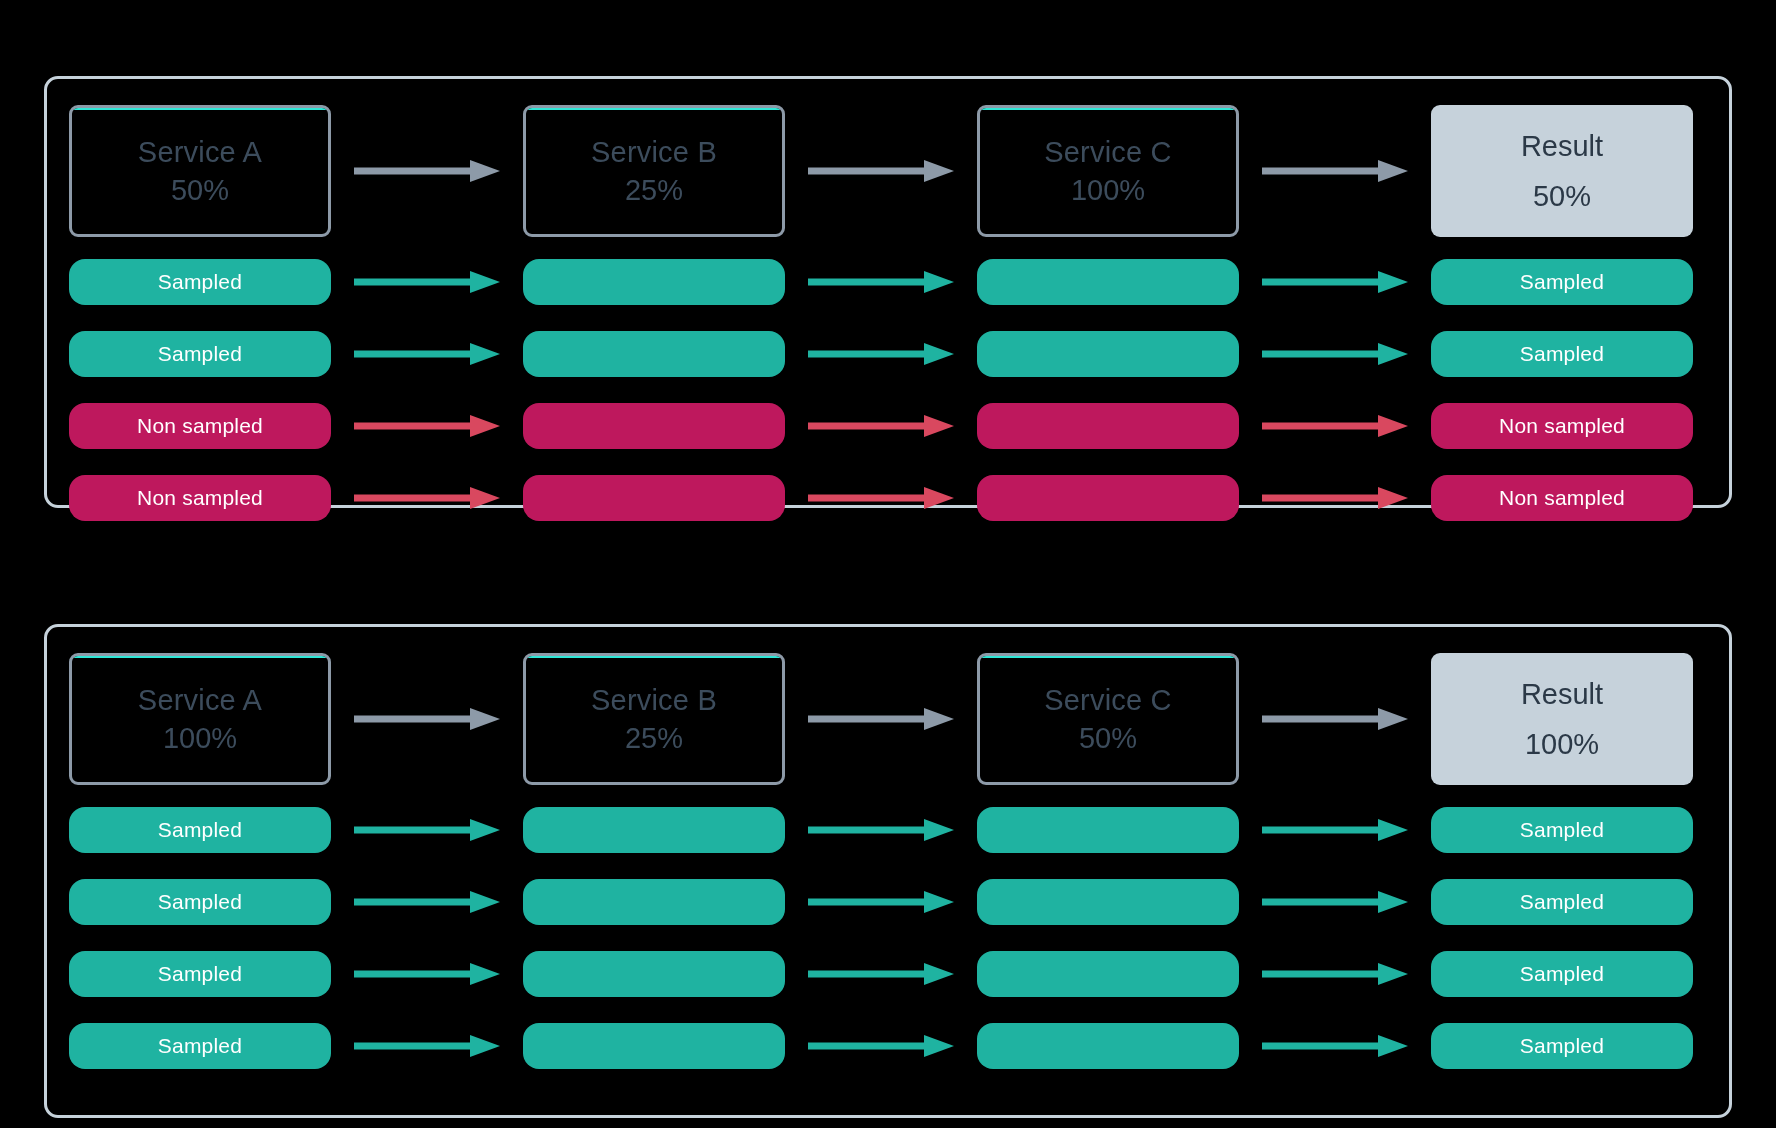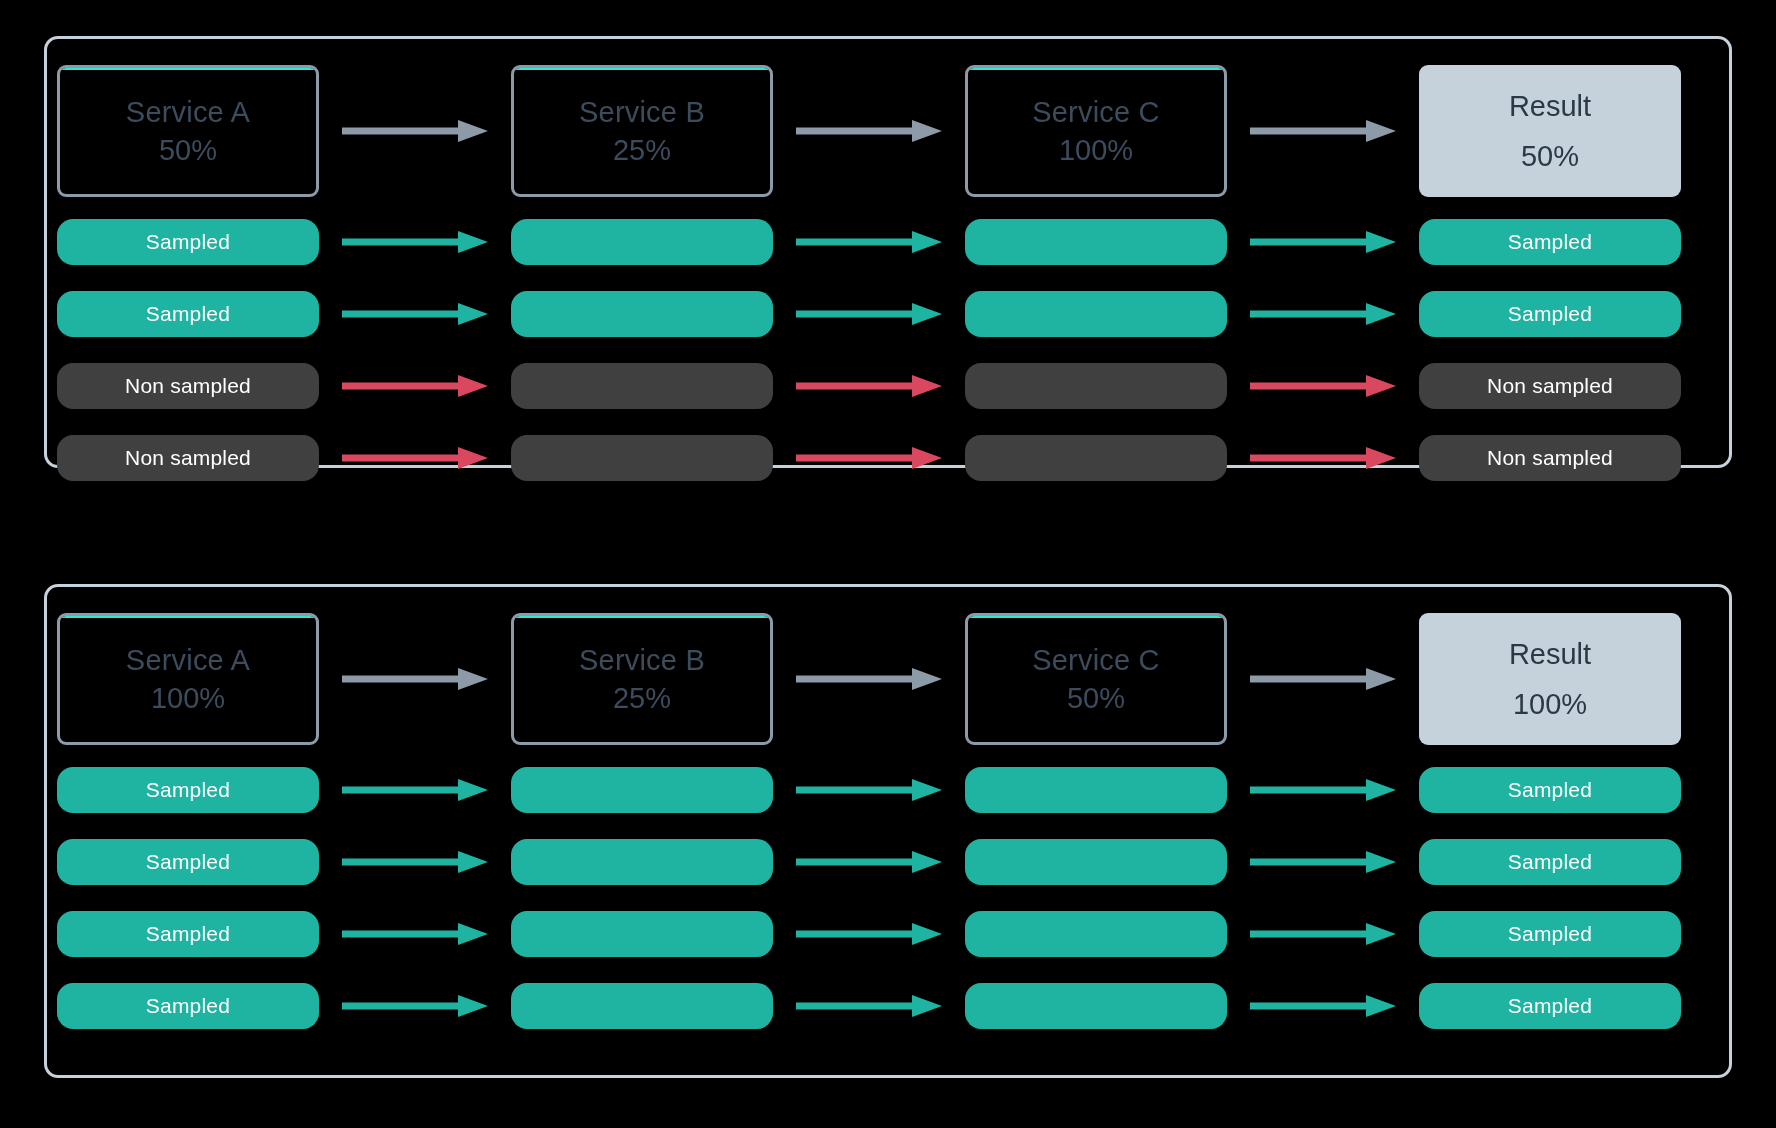--- a/index.html
+++ b/index.html
@@ -20,21 +20,22 @@
   }
 
   
   .panel {
     position: absolute;
     left: 44px;
     width: 1688px;
     border: 3px solid #c6d2db;
     border-radius: 14px;
     background: #000000;
-    padding: 22px 22px 22px 10px;
+    padding: 22px 22px 22px 22px;
+    margin-top: 40px;
   }
   .panel--top    { top: 36px;  height: 432px; }
   .panel--bottom { top: 584px; height: 494px; }
 
   
   .row {
     display: grid;
     grid-template-columns: 262px 192px 262px 192px 262px 192px 262px;
     align-items: center;
   }
@@ -100,21 +101,21 @@
 
   
   .bar {
     height: 46px;
     border-radius: 16px;
     display: flex;
     align-items: center;
     justify-content: center;
   }
   .bar--sampled { background: #1fb3a1; }
-  .bar--nonsampled { background: #404040; }
+  .bar--nonsampled { background: #be185d; }
   .bar-label {
     font-size: 21px;
     color: #ffffff;
     letter-spacing: 0.2px;
   }
 
   
   .arrow-cell {
     display: flex;
     align-items: center;

